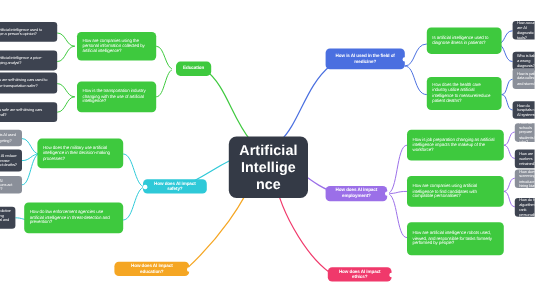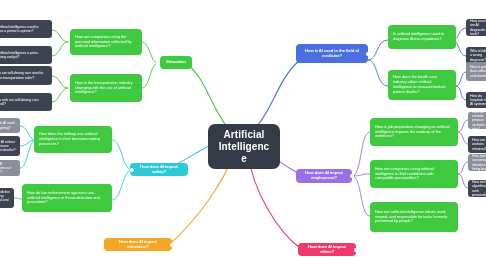--- a/index.html
+++ b/index.html
@@ -21,21 +21,21 @@
     align-items:center;
     line-height:1.18;
     letter-spacing:-0.1px;
     overflow:hidden;
     word-break:break-word;
   }
   .node span{display:block;width:100%;}
   .central{
     background:#343a46;
     border-radius:7px;
-    font-size:10px;
+    font-size:13px;
     font-weight:bold;
     justify-content:center;
     text-align:center;
     padding:5px 8px;
     letter-spacing:0.1px;
   }
   .cat{
     font-size:4.2px;
     font-weight:bold;
     padding:3px 6px;

